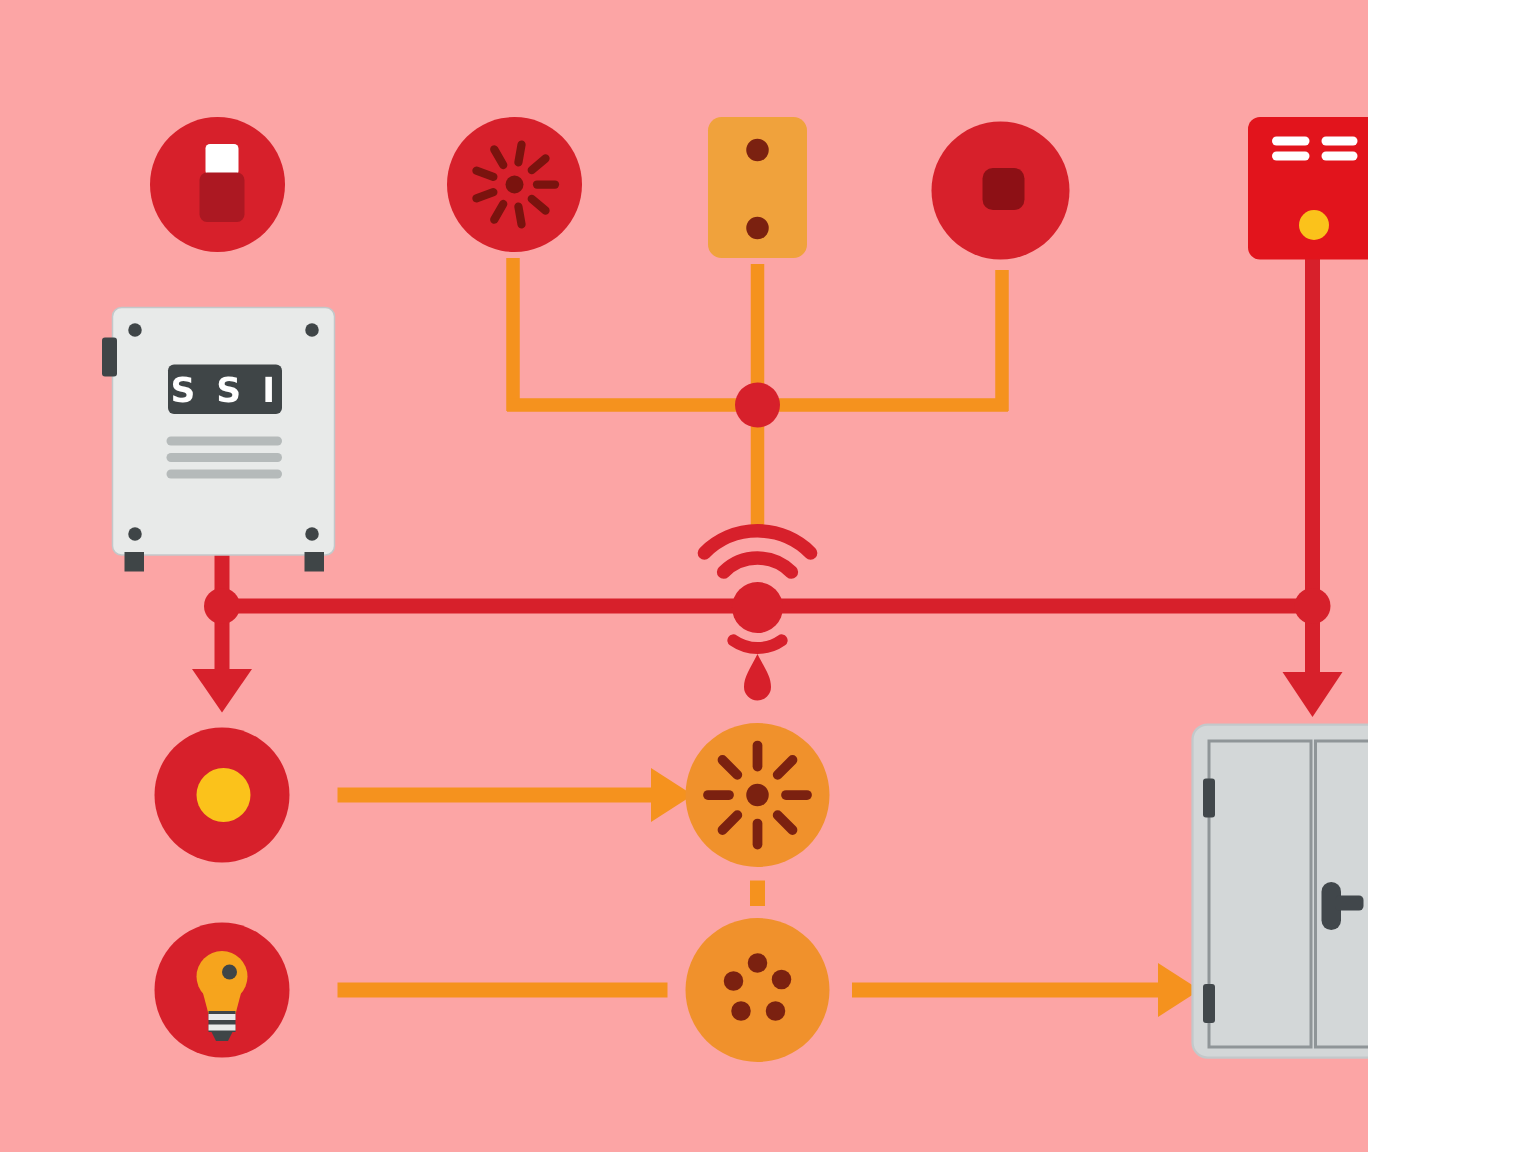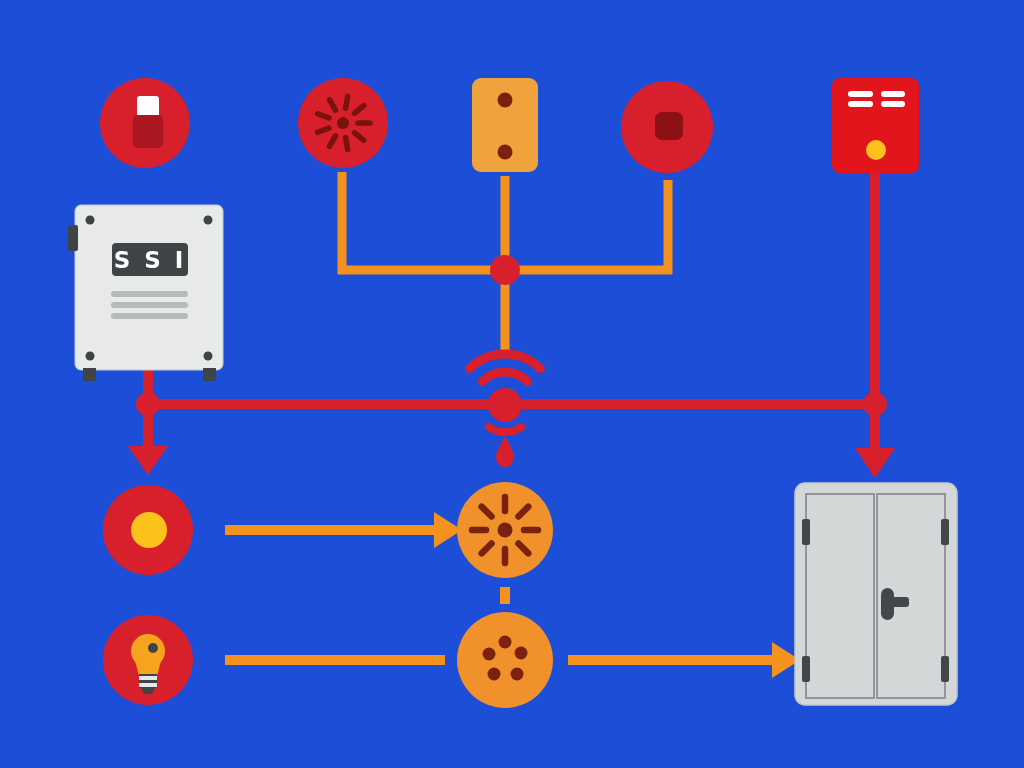--- a/index.html
+++ b/index.html
@@ -1,20 +1,20 @@
 <!DOCTYPE html>
 <html style="--red: #D7202B; --bright_red: #E2141C; --mid_red: #AC1822; --dark_red: #8D1015; --ray_red: #7A130E; --orange: #F5921E; --module_orange: #F0A23C; --circle_orange: #F0912C; --bulb_orange: #F6A41D; --dot_brown: #7B2110; --yellow: #FBC21B; --panel_gray: #E8EAE9; --panel_line: #B5BABA; --display_dark: #3F4547; --hardware_dark: #41474B; --door_gray: #D3D7D8; --door_line: #8F9598; --door_edge: #C3C8CA; --white: #FFFFFF;"><head>
 <meta charset="utf-8">
 <style>
   html, body { margin: 0; padding: 0; background: #ffffff; }
   #canvas {
     position: relative;
-    width: 1024px;
+    width: 912px;
     height: 768px;
-    background: #1d4ed8;
+    background: #fca5a5;
     overflow: hidden;
     font-family: "DejaVu Sans", "Liberation Sans", sans-serif;
   }
   svg { display: block; }
   text.panel-label {
     fill: #ffffff;
     font-family: "DejaVu Sans", "Liberation Sans", sans-serif;
     font-weight: bold;
     font-size: 23px;
     letter-spacing: 3px;

